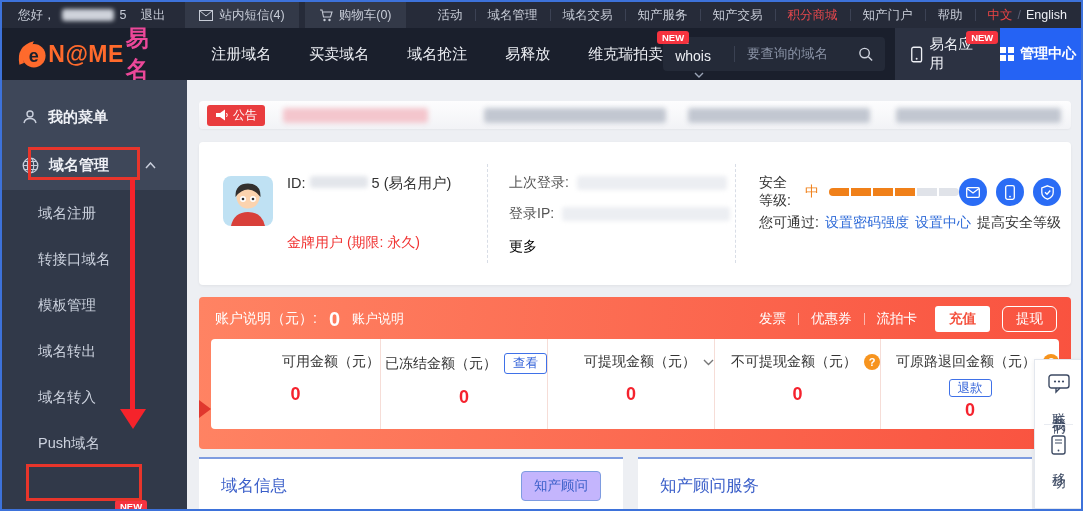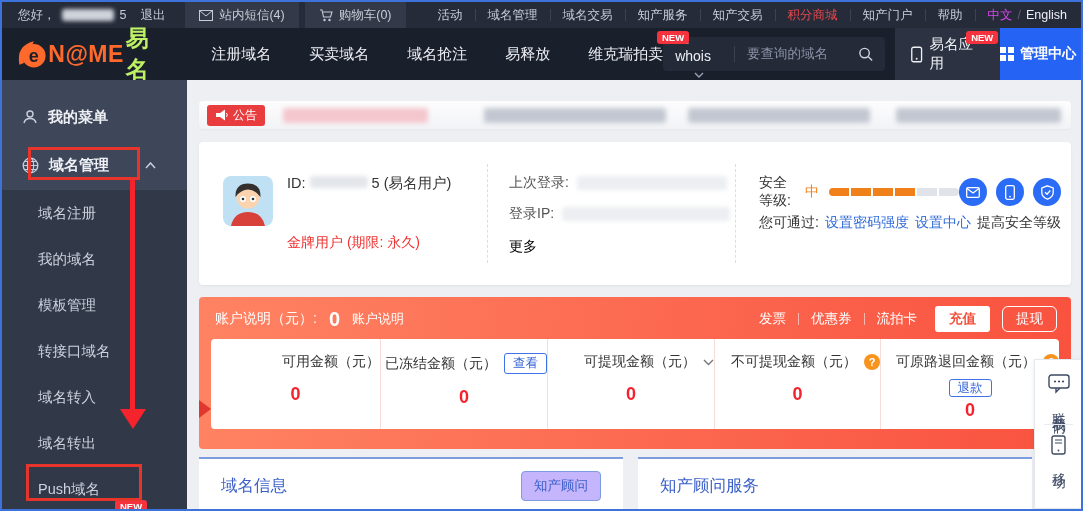--- a/index.html
+++ b/index.html
@@ -16,21 +16,21 @@
   .top-links .lnk { padding:0 12px; cursor:pointer; white-space:nowrap; }
   .top-links .sep { width:1px; height:12px; background:#3c4254; }
   .top-links .lnk.hot { color:#e5484d; }
   .lang { display:flex; align-items:center; gap:5px; padding:0 4px 0 12px; }
   .lang .sep-slash { color:#5a6174; }
   .blur-chip { display:inline-block; background:#cfd3db; border-radius:3px; filter:blur(2px); }
 
   
   .navbar { position:absolute; left:0; top:26px; width:100%; height:52px; background:#1a1f2c; display:flex; align-items:center; color:#eef0f5; }
   .logo { display:flex; align-items:center; margin-left:12px; cursor:pointer; }
-  .logo-cn { color:#bef264; font-size:23px; font-weight:bold; margin-left:2px; letter-spacing:1px; }
+  .logo-cn { color:#ec4899; font-size:23px; font-weight:bold; margin-left:2px; letter-spacing:1px; }
   .logo-en { color:#ff6a2c; font-size:23px; font-weight:800; letter-spacing:0.5px; }
   .nav-items { display:flex; align-items:center; gap:38px; margin-left:42px; font-size:15px; }
   .nav-item { cursor:pointer; white-space:nowrap; position:relative; }
   .badge-new { position:absolute; top:-14px; right:-26px; background:#f5333f; color:#fff; font-size:9.5px; font-weight:bold; padding:1px 5px; border-radius:3px; }
   .search-group { margin-left:auto; display:flex; align-items:center; background:#242a38; border-radius:4px; height:34px; padding:0 12px; }
   .search-group .whois { font-size:14px; cursor:pointer; display:flex; align-items:center; gap:8px;flex-direction:column; }
   .search-group .vdiv { width:1px; height:16px; background:#3a4152; margin:0 12px; }
   .search-group .ph { color:#8a93a6; font-size:13.5px; width:118px; cursor:text; }
   .app-tile { position:relative; margin-left:10px; height:52px; display:flex; align-items:center; gap:7px; background:#2c3242; padding:0 16px; font-size:14.5px; cursor:pointer; }
   .app-tile .badge-new { top:3px; right:2px; }
@@ -146,21 +146,21 @@
         <span class="sep"></span>
       <span class="lnk">知产交易</span>
         <span class="sep"></span>
       <span class="lnk hot">积分商城</span>
         <span class="sep"></span>
       <span class="lnk">知产门户</span>
         <span class="sep"></span>
       <span class="lnk">帮助</span>
         <span class="sep"></span>
       <span class="lang">
-        <span style="color:#d946ef;">中文</span>
+        <span style="color:#ef4444;">中文</span>
         <span class="sep-slash">/</span>
         <span style="color:#eef0f5;">English</span>
       </span>
     </div>
   </div>
 
   <div class="navbar">
     <div class="logo">
       <svg width="38" height="38" viewBox="0 0 38 38">
         <path d="M6 31 Q2 10 22 5 L19 12 Q9 15 11 29 Z" fill="#ff6a2c"></path>
@@ -227,25 +227,24 @@
           <ellipse cx="8.5" cy="8.5" rx="3.2" ry="7.3" fill="none" stroke="#c9cfdc" stroke-width="1.1"></ellipse>
           <path d="M1.2 8.5 H15.8 M2.2 4.5 H14.8 M2.2 12.5 H14.8" stroke="#c9cfdc" stroke-width="1"></path>
         </svg>
       <span>域名管理</span>
       <svg class="chev" width="11" height="7" viewBox="0 0 11 7">
           <path d="M1 6 L5.5 1 L10 6" fill="none" stroke="#c9cfdc" stroke-width="1.5"></path>
         </svg>
     </div>
     <div class="submenu">
       <div class="sub-item">域名注册</div>
-      <div class="sub-item">我的域名</div>
+      <div class="sub-item">转接口域名</div>
       <div class="sub-item">模板管理</div>
-      <div class="sub-item">转接口域名</div>
+      <div class="sub-item">域名转出</div>
       <div class="sub-item">域名转入</div>
-      <div class="sub-item">域名转出</div>
       <div class="sub-item">Push域名</div>
     </div>
     <span class="side-new" style="position:absolute;left:113px;top:420px;">NEW</span>
   </div>
 
   <div class="anno" style="left:26px;top:145px;width:112px;height:33px;"></div>
   <div class="anno-line" style="left:128px;top:178px;width:5px;height:230px;"></div>
   <div class="anno-head" style="left:118px;top:407px;"></div>
   <div class="anno" style="left:24px;top:462px;width:116px;height:37px;"></div>
 

